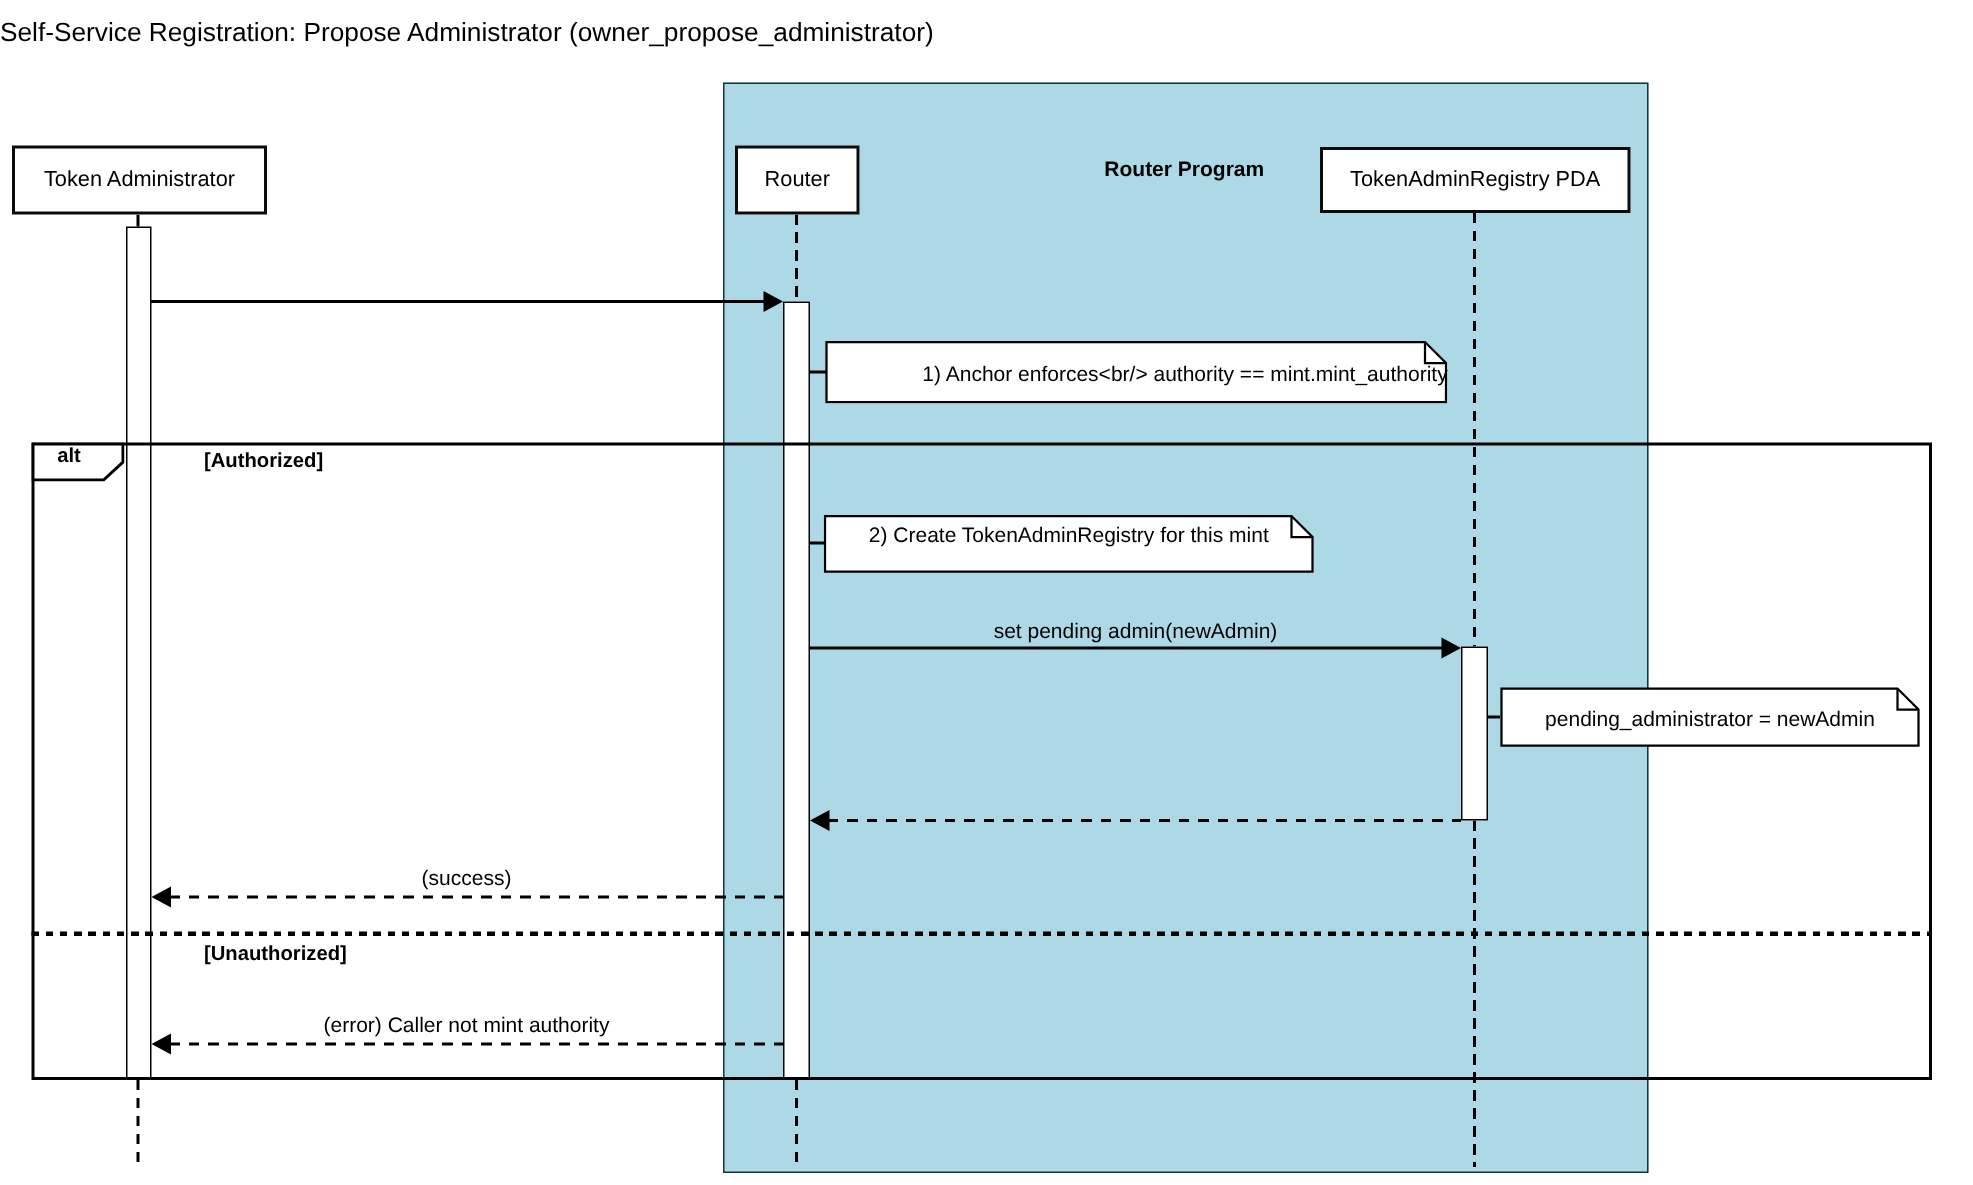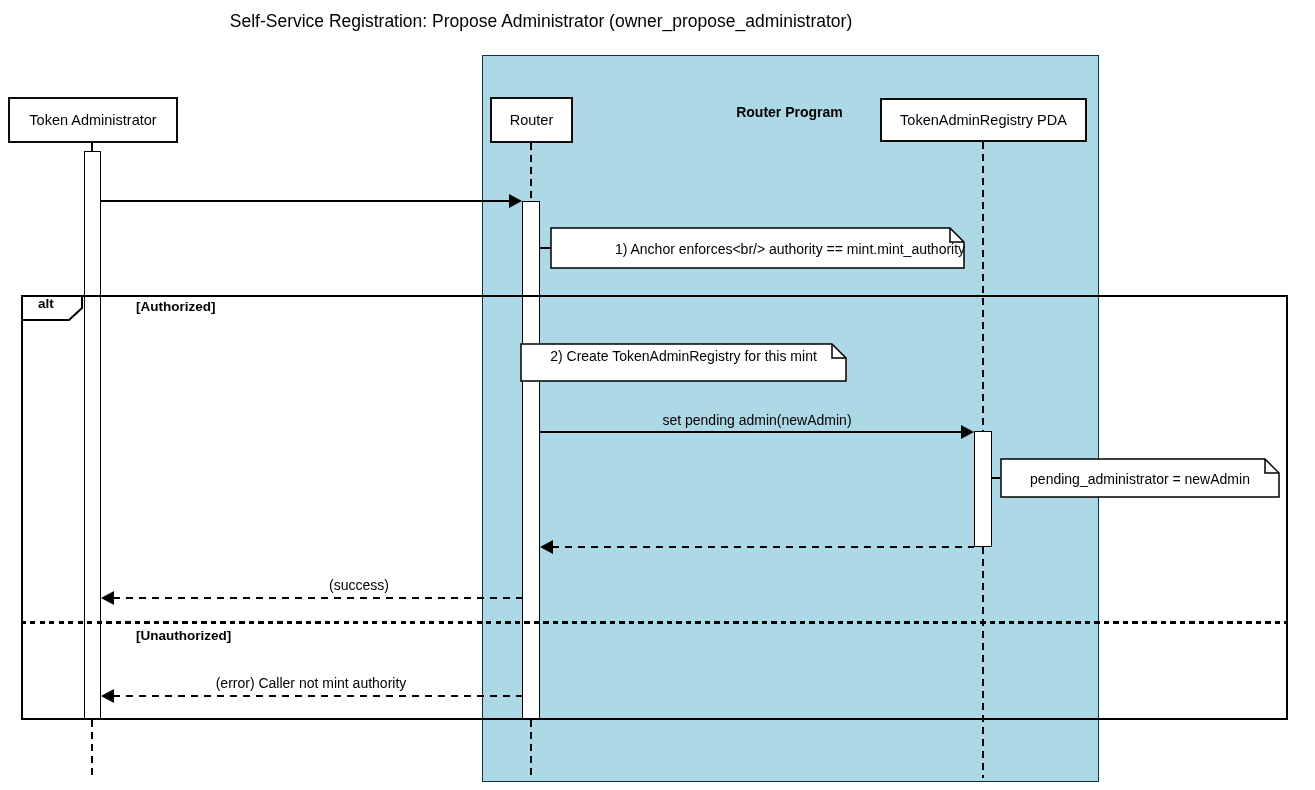--- a/index.html
+++ b/index.html
@@ -10,21 +10,21 @@
     background: #ffffff;
     font-family: "Liberation Sans", sans-serif;
     color: #000;
     overflow: hidden;
   }
   .abs { position: absolute; }
 
   .title {
     left: 0; top: 11; width: 1082px;
     top: 11px;
-    text-align: center;
+    text-align: left;
     font-size: 17.5px;
     z-index: 7;
   }
 
   .fragment {
     background: var(--fragment-bg, #ADD8E6);
     border: 1.5px solid #13343b;
     z-index: 1;
   }
   .fragment-title {
@@ -163,21 +163,21 @@
   <div class="abs note-connector" style="left:540px; top:247px; width:12px;"></div>
   <div class="abs note" style="left:550px; top:227px; width:480px; height:42px;">
     <svg width="415" height="42" viewBox="0 0 415 42">
       <path d="M1,1 H400 L414,15 V41 H1 Z" fill="#ffffff" stroke="#000000" stroke-width="1.5"></path>
       <path d="M400,1 V15 H414" fill="none" stroke="#000000" stroke-width="1.5"></path>
     </svg>
     <div class="note-text">1) Anchor enforces&lt;br/&gt; authority == mint.mint_authority</div>
   </div>
 
   <div class="abs note-connector" style="left:540px; top:361px; width:12px;"></div>
-  <div class="abs note" style="left:520px; top:343px; width:327px; height:23px;">
+  <div class="abs note" style="left:549px; top:343px; width:327px; height:23px;">
     <svg width="327" height="39" viewBox="0 0 327 39">
       <path d="M1,1 H312 L326,15 V38 H1 Z" fill="#ffffff" stroke="#000000" stroke-width="1.5"></path>
       <path d="M312,1 V15 H326" fill="none" stroke="#000000" stroke-width="1.5"></path>
     </svg>
     <div class="note-text">2) Create TokenAdminRegistry for this mint</div>
   </div>
 
   <div class="abs msg-label" style="left:540px; top:412px; width:434px;">set pending admin(newAdmin)</div>
   <div class="abs msg-line-solid" style="left:540px; top:431px; width:422px;"></div>
   <div class="abs arrow-right" style="left:961px; top:425px;"></div>
@@ -187,21 +187,21 @@
     <svg width="280" height="40" viewBox="0 0 280 40">
       <path d="M1,1 H265 L279,15 V39 H1 Z" fill="#ffffff" stroke="#000000" stroke-width="1.5"></path>
       <path d="M265,1 V15 H279" fill="none" stroke="#000000" stroke-width="1.5"></path>
     </svg>
     <div class="note-text">pending_administrator = newAdmin</div>
   </div>
 
   <div class="abs msg-line-dashed" style="left:552px; top:546px; width:422px;"></div>
   <div class="abs arrow-left" style="left:540px; top:540px;"></div>
 
-  <div class="abs msg-label" style="left:100px; top:577px; width:422px;margin-left:48px;">(success)</div>
+  <div class="abs msg-label" style="left:100px; top:577px; width:422px;">(success)</div>
   <div class="abs msg-line-dashed" style="left:113px; top:597px; width:409px;"></div>
   <div class="abs arrow-left" style="left:101px; top:591px;"></div>
 
   <div class="abs msg-label" style="left:100px; top:675px; width:422px;">(error) Caller not mint authority</div>
   <div class="abs msg-line-dashed" style="left:113px; top:695px; width:409px;"></div>
   <div class="abs arrow-left" style="left:101px; top:689px;"></div>
 
   <div class="abs alt-frame" style="left:21px; top:295px; width:1267px; height:425px;"></div>
   <div class="abs alt-divider" style="left:21px; top:621px; width:1267px;"></div>
   <div class="abs alt-tab" style="left:21px; top:295px; width:62px; height:26px;">

